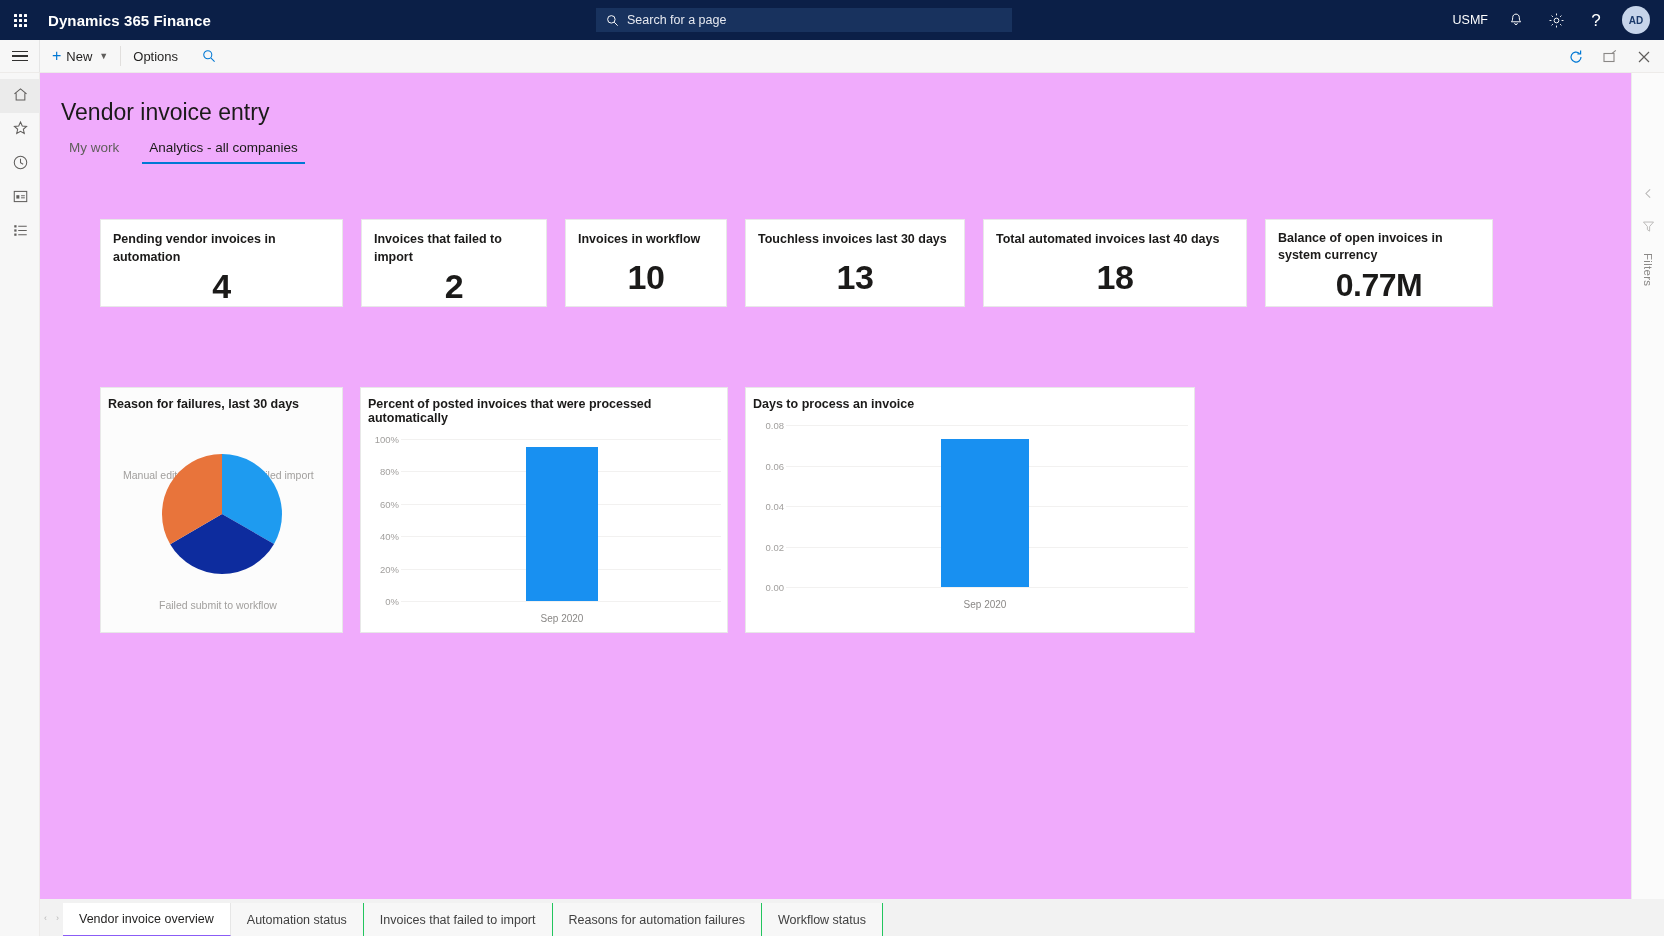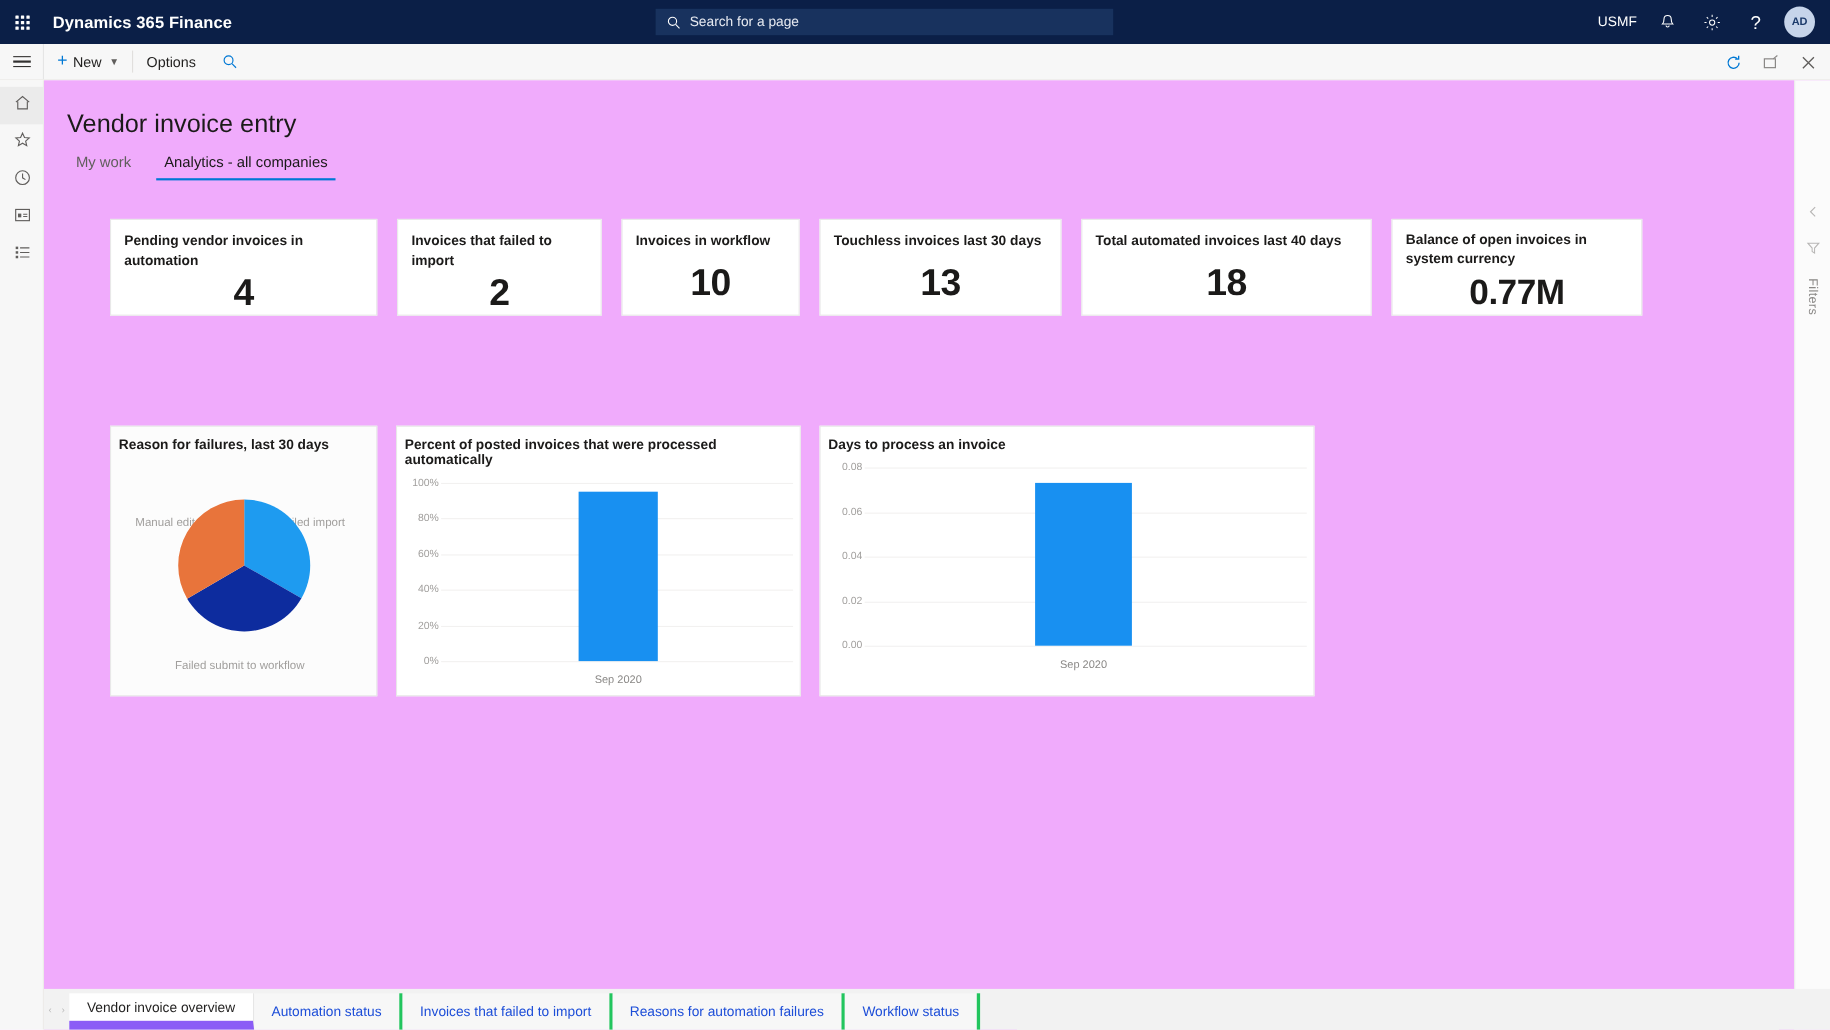--- a/index.html
+++ b/index.html
@@ -121,21 +121,21 @@
     display: flex; gap: 16px; align-items: flex-end;
   }
   .tab {
     font-size: 13.5px; color: #605e5c; cursor: pointer;
     padding: 3px 7px 7px 7px; border-bottom: 2px solid transparent;
   }
   .tab.active { color: #1b1a19; border-bottom: 2px solid #0078d4; text-align: center; }
 
   
   .kpi-row {
-    position: absolute; top: 126px; left: 60px;
+    position: absolute; top: 146px; left: 60px;
     display: flex; align-items: flex-start;
   }
   .kpi {
     background: #ffffff;
     border: 1px solid #e8e8e8;
     height: 88px;
     margin-right: 18px;
     padding: 10px 12px 0 12px;
     display: flex; flex-direction: column;
     cursor: pointer;
@@ -213,27 +213,27 @@
   .bottom-strip {
     position: absolute; bottom: 0; left: 40px;
     width: 1624px; height: 37px;
     background: #f2f2f2;
     display: flex; align-items: flex-end;
   }
   .bt-arrows { display: flex; align-items: center; height: 37px; padding: 0 4px; gap:9px;}
   .bt-arrow { font-size: 9px; color: #b9b9b9; cursor: pointer; }
   .btab {
     height: 33px; display: flex; align-items: center; justify-content: center;
-    padding: 0 16px; font-size: 12.5px; color: #1d4ed8;
-    background: #f7f7f7; border-right: 3px solid #22c55e;
+    padding: 0 16px; font-size: 12.5px; color: #404040;
+    background: #f7f7f7; border-right: 1px solid #22c55e;
     cursor: pointer; white-space: nowrap;
   }
   .btab.active {
     background: #ffffff; color: #201f1e;
-    border-bottom: 8px solid #8b5cf6;
+    border-bottom: 1px solid #8b5cf6;
     border-right: 1px solid #e6e6e6;
   }
 </style>
 </head>
 <body>
 
 <div class="topbar">
   <div class="waffle">
     <div class="waffle-grid">
       <i></i>

